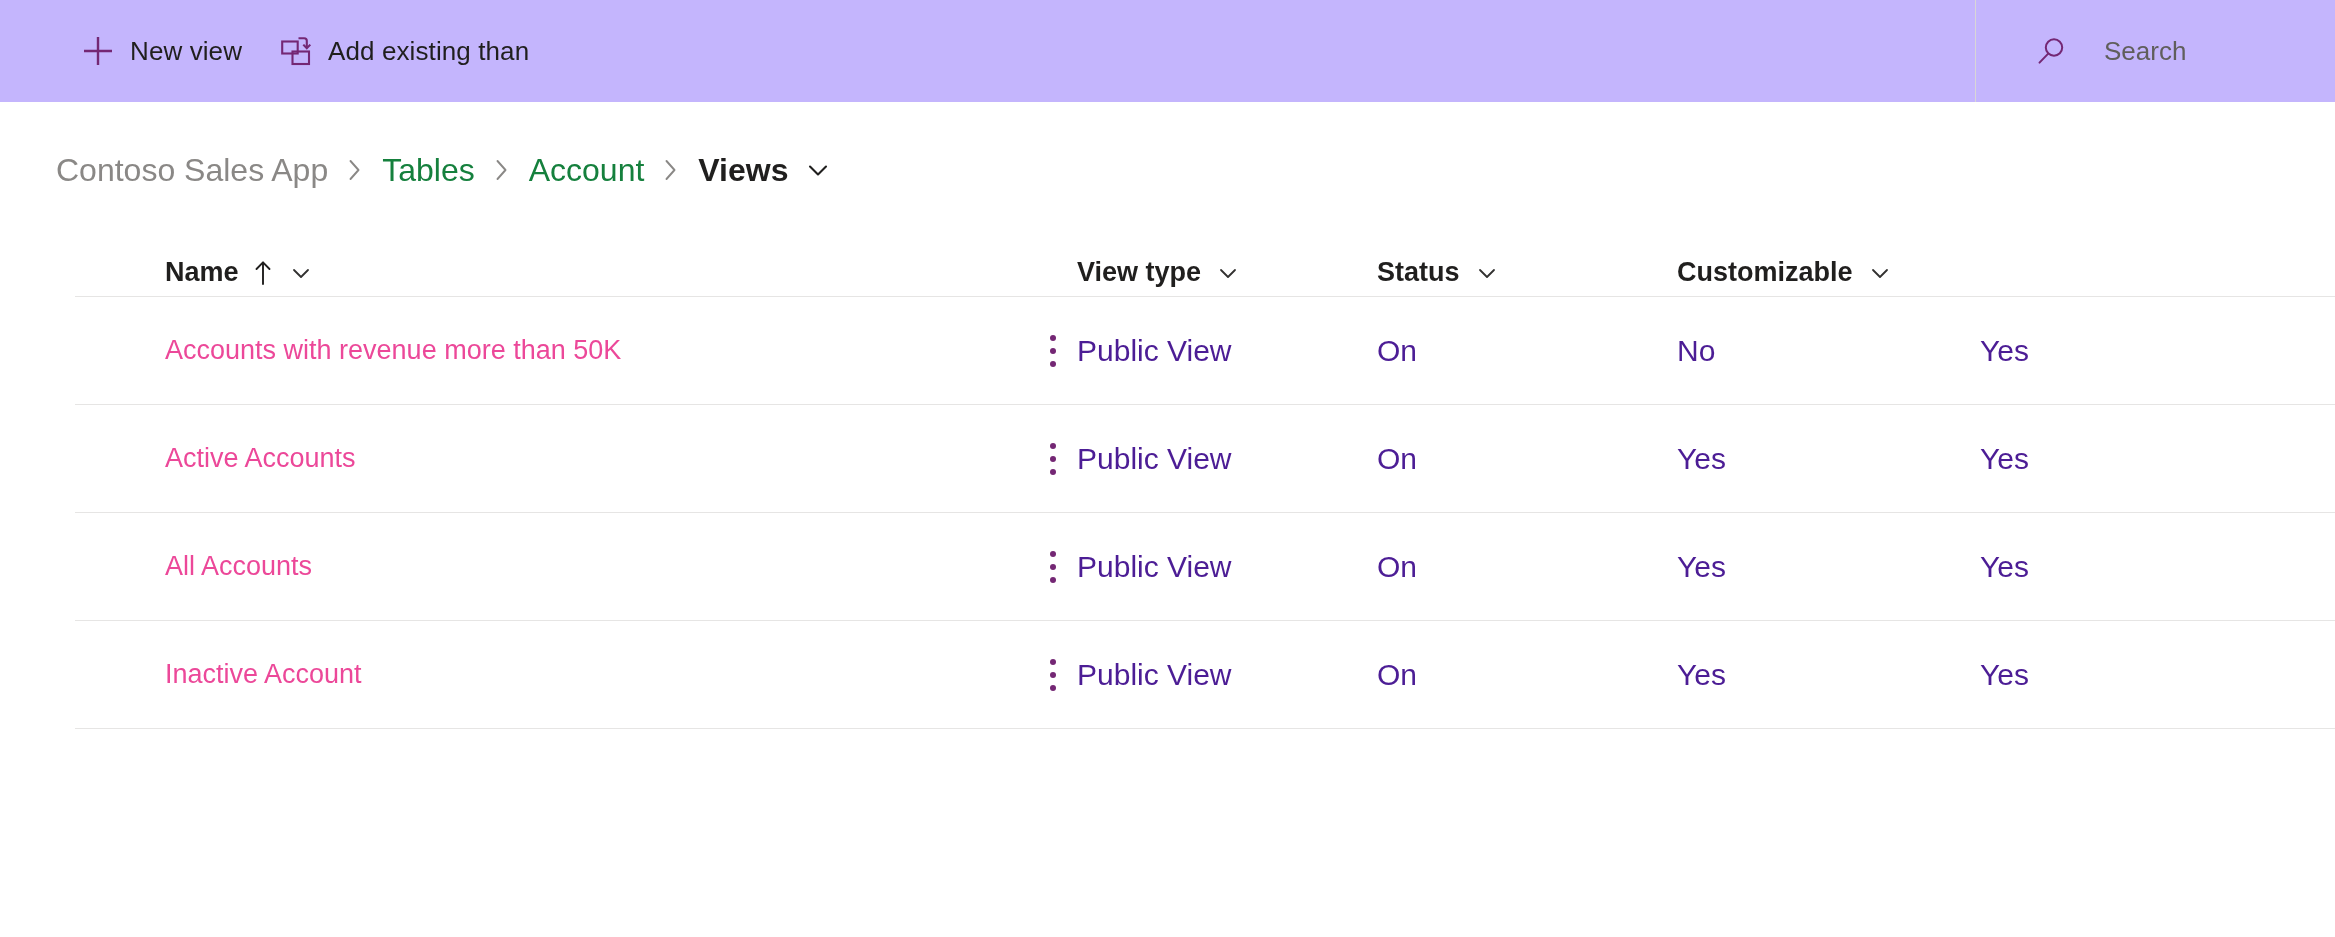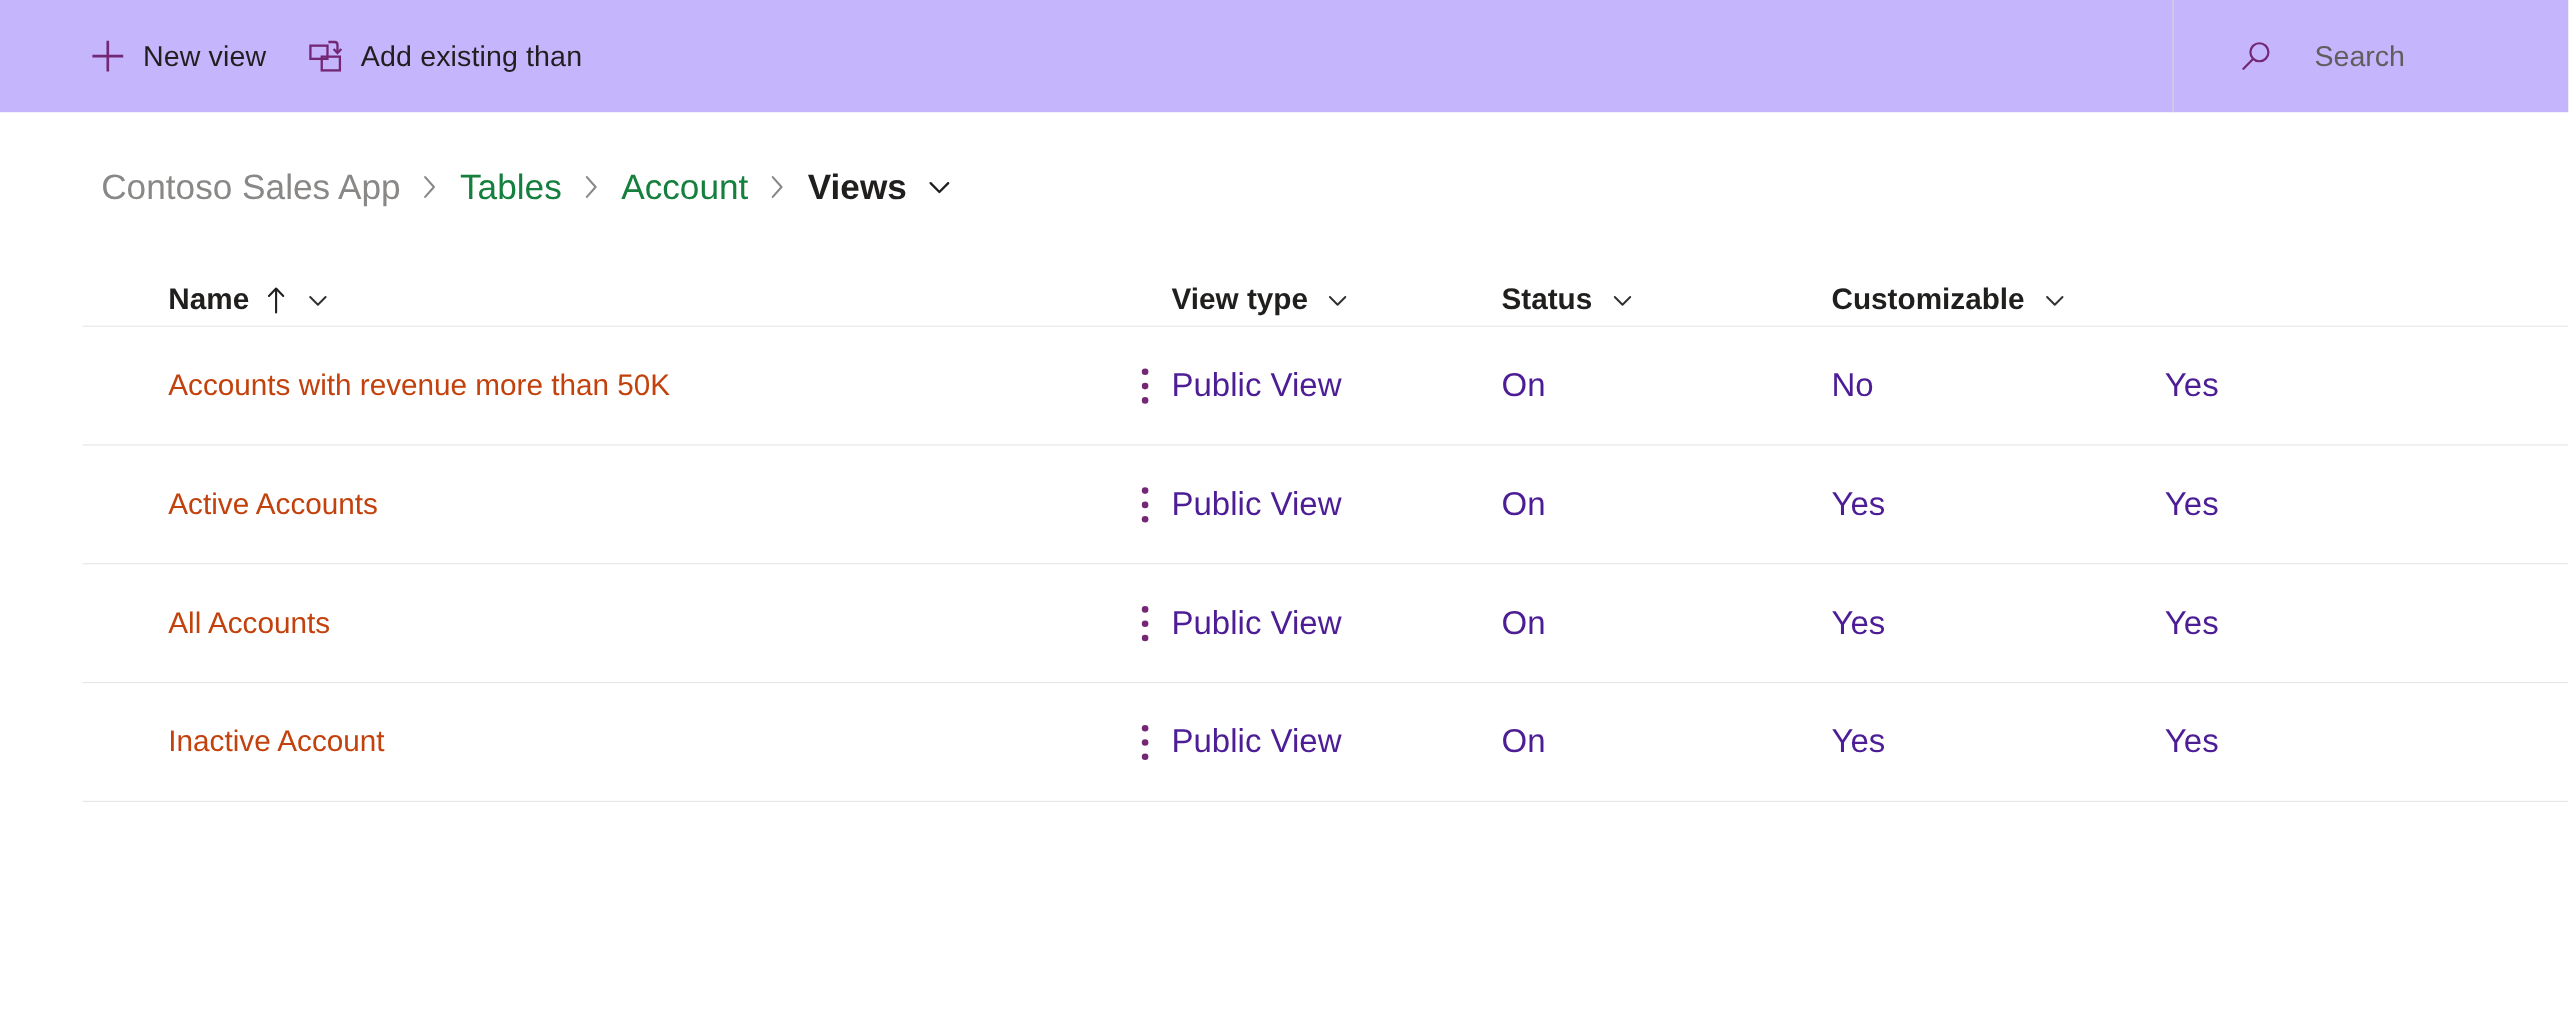--- a/index.html
+++ b/index.html
@@ -84,21 +84,21 @@
     color: #605e5c;
     width: 280px;
     padding: 0;
   }
   .search-input::placeholder { color: #605e5c; opacity: 1; }
 
   
   .breadcrumb {
     display: flex;
     align-items: center;
-    padding-left: 92px;
+    padding-left: 56px;
     margin-top: 43px;
     height: 50px;
   }
   .crumb {
     font-size: 32px;
     white-space: nowrap;
     cursor: pointer;
     background: none; border: 0; padding: 0;
     font-family: "Liberation Sans", sans-serif;
   }
@@ -122,20 +122,21 @@
   
   .list {
     margin-top: 33px;
     width: 100%;
   }
   .row {
     display: flex;
     align-items: center;
     width: 100%;
     position: relative;
+    padding-left: 12px;
   }
   .row.header {
     height: 68px;
     align-items: flex-end;
     padding-bottom: 8px;
   }
   .row.data {
     height: 107px;
     cursor: pointer;
   }
@@ -170,21 +171,21 @@
   }
   .hdr-cell .chev {
     margin-left: 14px;
     display: inline-flex;
     align-items: center;
     color: #323130;
   }
 
   .cell-name {
     font-size: 27px;
-    color: #c2410c;
+    color: #ec4899;
     white-space: nowrap;
   }
   .cell-val {
     font-size: 30px;
     color: #4c1d95;
     white-space: nowrap;
   }
 
   .more-btn {
     position: absolute;

